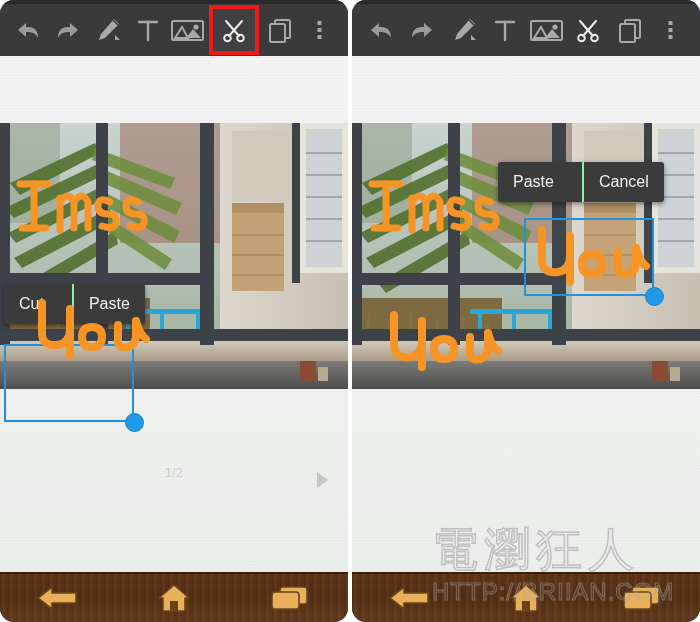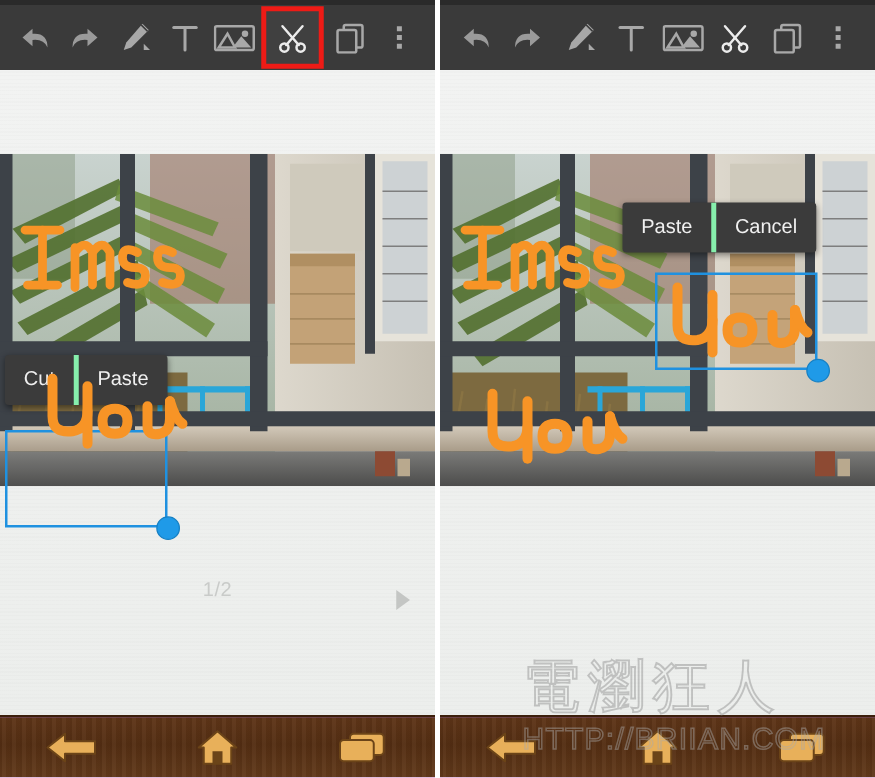--- a/index.html
+++ b/index.html
@@ -18,21 +18,22 @@
     position: absolute;
     inset: 0;
     display: flex;
     background: #ffffff;
   }
   .panel {
     position: relative;
     width: 348px;
     height: 622px;
     overflow: hidden;
-    background: #d946ef;
+    background: #1d4ed8;
+    border-radius: 14px;
   }
   .panel.right { width: 348px; }
   .gap {
     width: 4px;
     height: 622px;
     background: #ffffff;
   }
 
   
   .toolbar {
@@ -122,34 +123,35 @@
     display: flex;
     align-items: center;
     justify-content: center;
     padding: 0 15px;
     color: #f0f0f0;
     font-size: 16px;
     white-space: nowrap;
     font-family: "Liberation Sans", sans-serif;
   }
   .ctxmenu .item + .item {
-    border-left: 4px solid #86efac;
+    border-left: 2px solid #86efac;
+    margin-left: 13px;
   }
 
   
   .pageind {
     position: absolute;
     left: 0; right: 0;
     bottom: 88px;
     height: 26px;
     display: flex;
     align-items: center;
     justify-content: center;
     color: #c9cbc9;
-    font-size: 16px;
+    font-size: 12px;
     letter-spacing: 0.5px;
   }
   .nextarrow {
     position: absolute;
     right: 20px;
     bottom: 86px;
     width: 0; height: 0;
     border-left: 11px solid #c4c6c4;
     border-top: 8px solid transparent;
     border-bottom: 8px solid transparent;
@@ -175,21 +177,21 @@
     display: flex;
     align-items: center;
     justify-content: center;
     height: 48px;
   }
   .nav-btn svg { display: block; }
 
   
   .watermark {
     position: absolute;
-    right: 20px;
+    right: 6px;
     bottom: 6px;
     width: 262px;
     height: 92px;
     pointer-events: none;
     z-index: 40;
   }
   .wm-cn {
     position: absolute;
     top: 2px; left: 0;
     width: 262px;

